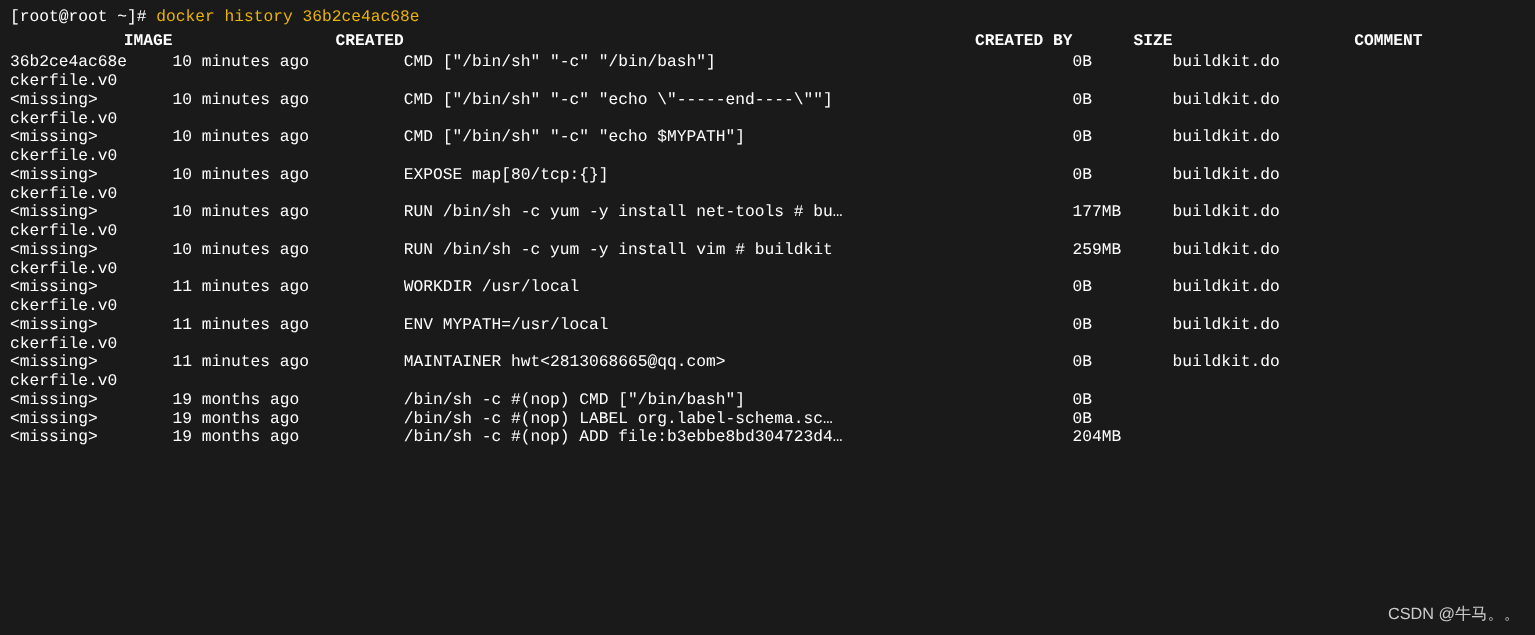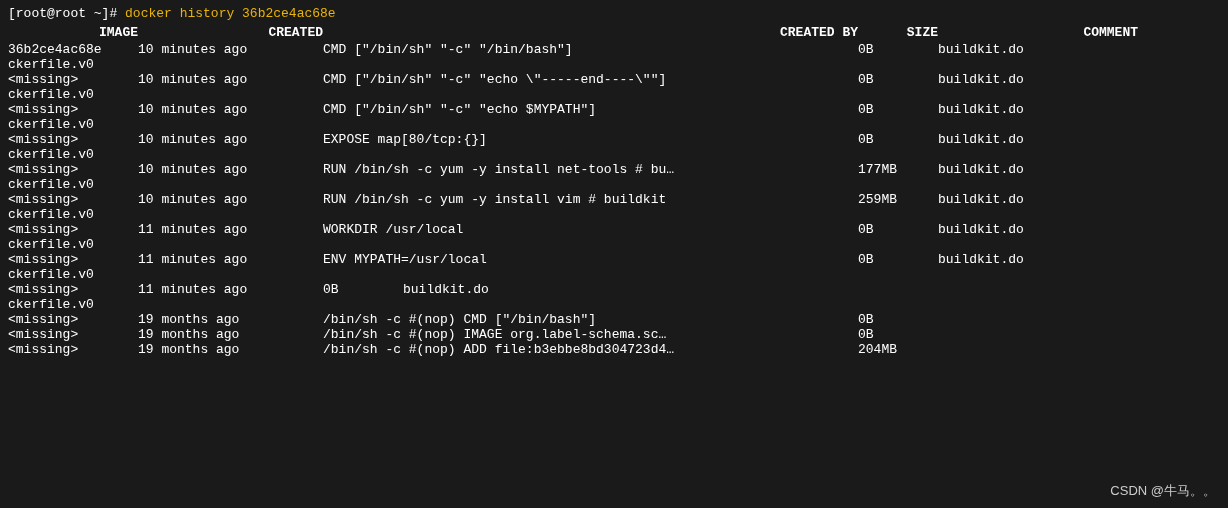--- a/index.html
+++ b/index.html
@@ -166,39 +166,40 @@
           <span class="col-created-by">ENV MYPATH=/usr/local</span>
           <span class="col-size">0B</span>
           <span class="col-comment">buildkit.do</span>
         </div>
         <div style="white-space: nowrap; padding-left: 0px;">ckerfile.v0</div>
       </div>
       <div style="margin-bottom: 0px;">
         <div style="display: flex; white-space: nowrap;">
           <span class="col-image">&lt;missing&gt;</span>
           <span class="col-created">11 minutes ago</span>
+          <span class="col-created-by">MAINTAINER hwt&lt;2813068665@qq.com&gt;</span>
           <span class="col-size">0B</span>
           <span class="col-comment">buildkit.do</span>
         </div>
         <div style="white-space: nowrap; padding-left: 0px;">ckerfile.v0</div>
       </div>
       <div style="margin-bottom: 0px;">
         <div style="display: flex; white-space: nowrap;">
           <span class="col-image">&lt;missing&gt;</span>
           <span class="col-created">19 months ago</span>
           <span class="col-created-by">/bin/sh -c #(nop)  CMD ["/bin/bash"]</span>
           <span class="col-size">0B</span>
           <span class="col-comment"></span>
         </div>
       </div>
       <div style="margin-bottom: 0px;">
         <div style="display: flex; white-space: nowrap;">
           <span class="col-image">&lt;missing&gt;</span>
           <span class="col-created">19 months ago</span>
-          <span class="col-created-by">/bin/sh -c #(nop)  IMAGE org.label-schema.sc…</span>
+          <span class="col-created-by">/bin/sh -c #(nop)  LABEL org.label-schema.sc…</span>
           <span class="col-size">0B</span>
           <span class="col-comment"></span>
         </div>
       </div>
       <div style="margin-bottom: 0px;">
         <div style="display: flex; white-space: nowrap;">
           <span class="col-image">&lt;missing&gt;</span>
           <span class="col-created">19 months ago</span>
           <span class="col-created-by">/bin/sh -c #(nop) ADD file:b3ebbe8bd304723d4…</span>
           <span class="col-size">204MB</span>

